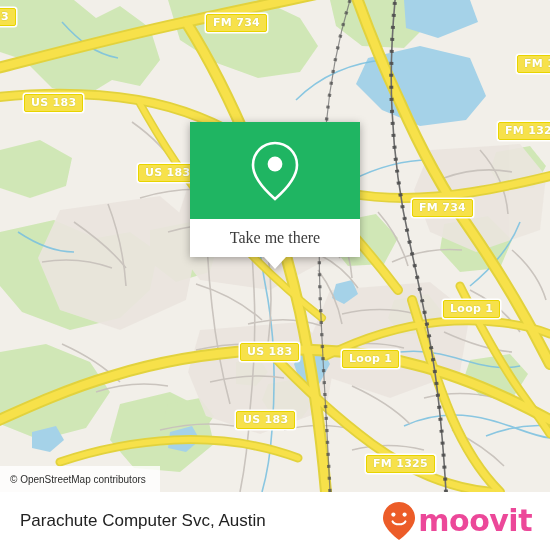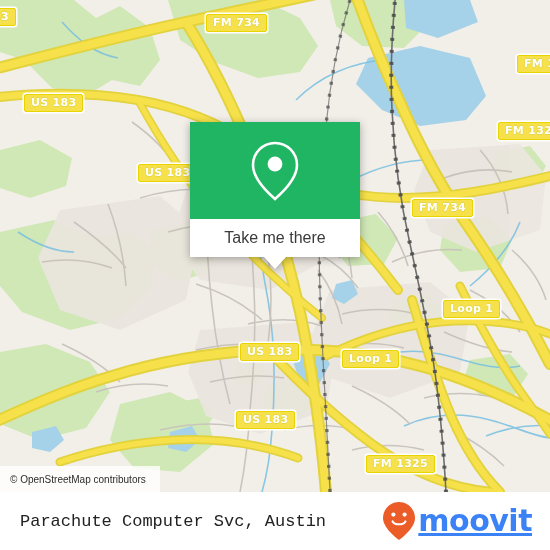--- a/index.html
+++ b/index.html
@@ -67,21 +67,21 @@
     justify-content: center;
   }
   #popup-foot {
     height: 38px;
     background: #ffffff;
     display: flex;
     align-items: center;
     justify-content: center;
   }
   #popup-foot-label {
-    font-family: Liberation Sans, sans-serif;
+    font-family: Liberation Serif, serif;
     font-size: 16px;
     color: #3b3b3b;
   }
   #popup-tail {
     position: absolute;
     left: 50%;
     margin-left: -11px;
     top: 135px;
     width: 0; height: 0;
     border-left: 11px solid transparent;
@@ -115,38 +115,37 @@
     width: 550px;
     height: 58px;
     background: #ffffff;
     display: flex;
     align-items: center;
     justify-content: space-between;
     padding: 0 18px 0 20px;
     box-sizing: border-box;
   }
   #footer-title {
-    font-family: Liberation Mono, monospace;
+    font-family: Liberation Sans, sans-serif;
     font-size: 17px;
     color: #222222;
     white-space: nowrap;
   }
   #brand {
     display: flex;
     align-items: center;
     gap: 2px;
   }
   #brand-wordmark {
     font-family: "DejaVu Sans", sans-serif;
     font-size: 30px;
     font-weight: bold;
-    color: #3b82f6;
+    color: #ec4899;
     letter-spacing: -0.5px;
     line-height: 30px;
-    text-decoration: underline;
   }
 </style>
 </head>
 <body>
 
 <div id="app">
 
   <div id="map-area">
     <svg id="map-svg" width="550" height="492" viewBox="0 0 550 492" xmlns="http://www.w3.org/2000/svg">
       <defs>

